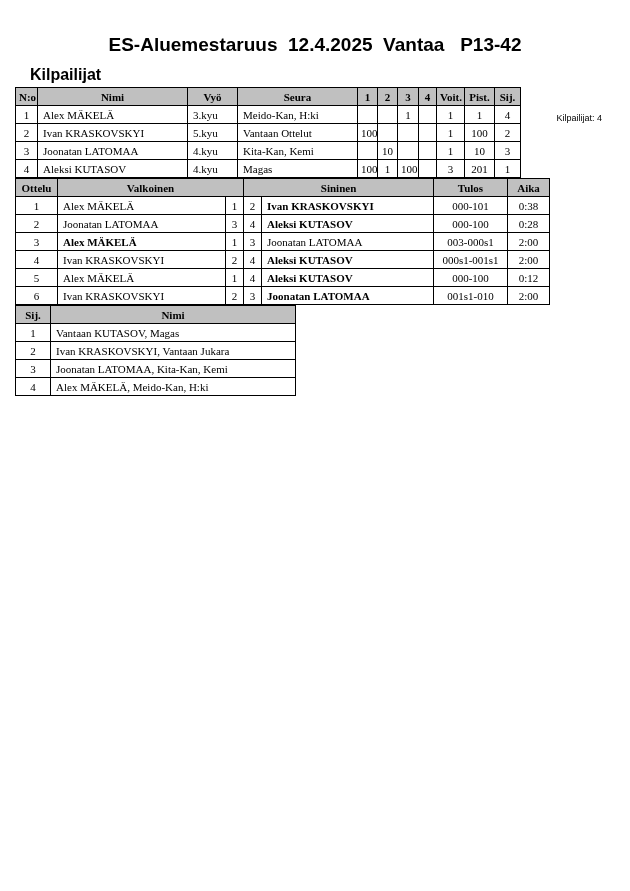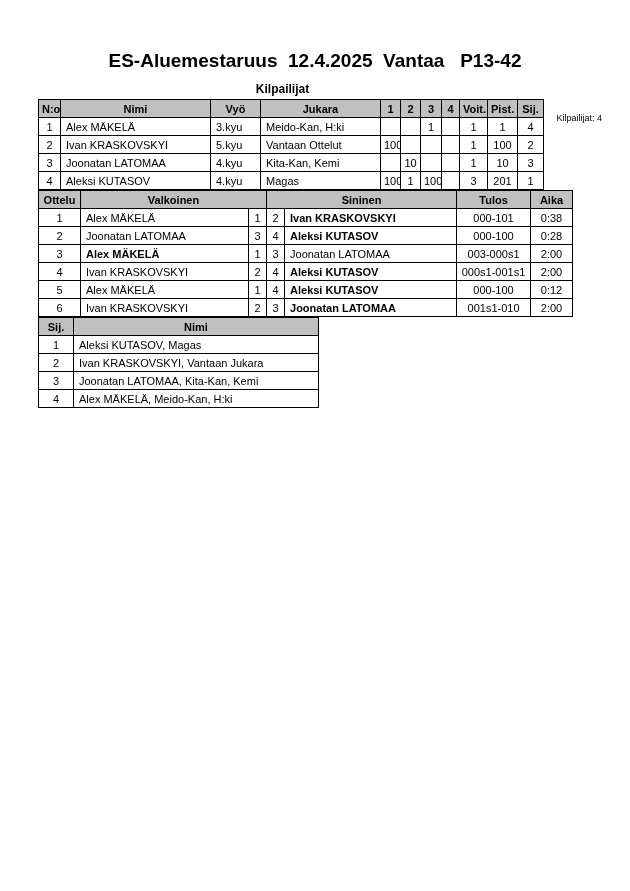--- a/index.html
+++ b/index.html
@@ -6,46 +6,47 @@
   html,body { background:#e8e8e8; }
   body { font-family:"Liberation Sans", sans-serif; color:#000; }
   .page {
     position:relative;
     width:630px; height:891px;
     margin:0 auto;
     background:#ffffff;
     overflow:hidden;
   }
   .title {
-    padding-top:50px;
+    padding-top:34px;
     text-align:center;
     font-size:19px;
     font-weight:bold;
     white-space:pre;
   }
   .sec-head {
-    text-align:center;
-    font-size:12px;
+    text-align:left;
+    font-size:16px;
     font-weight:bold;
   }
   .sec1-head { width:505px; margin:10px 0 3px 30px; }
   .sec2-head { width:534px; margin:24px 0 5px 30px; }
   .sec3-head { width:280px; margin:20px 0 5px 30px; }
   .count-label {
     position:absolute;
     top:71px; right:28px;
     font-size:9px;
     font-weight:normal;
     margin-top:42px;
   }
   table {
     border-collapse:collapse;
     table-layout:fixed;
-    margin-left:38px;
+    margin-left:15px;
     font-size:11px;
+    font-family:Liberation Serif, serif;
   }
   th, td {
     border:1px solid #000;
     height:18px;
     line-height:16px;
     padding:0 3px;
     overflow:hidden;
     white-space:nowrap;
   }
   th {
@@ -83,21 +84,21 @@
         <col style="width:18px">
       <col style="width:28px">
         <col style="width:30px">
         <col style="width:26px">
     </colgroup>
     <thead>
       <tr>
         <th>N:o</th>
         <th>Nimi</th>
         <th>Vyö</th>
-        <th>Jukara</th>
+        <th>Seura</th>
         <th>1</th>
         <th>2</th>
         <th>3</th>
         <th>4</th>
         <th>Voit.</th>
         <th>Pist.</th>
         <th>Sij.</th>
       </tr>
     </thead>
     <tbody>
@@ -242,21 +243,21 @@
     </colgroup>
     <thead>
       <tr>
         <th>Sij.</th>
         <th>Nimi</th>
       </tr>
     </thead>
     <tbody>
         <tr>
           <td class="c-sij">1</td>
-          <td class="c-nimi">Aleksi KUTASOV, Magas</td>
+          <td class="c-nimi">Vantaan KUTASOV, Magas</td>
         </tr>
         <tr>
           <td class="c-sij">2</td>
           <td class="c-nimi">Ivan KRASKOVSKYI, Vantaan Jukara</td>
         </tr>
         <tr>
           <td class="c-sij">3</td>
           <td class="c-nimi">Joonatan LATOMAA, Kita-Kan, Kemi</td>
         </tr>
         <tr>

